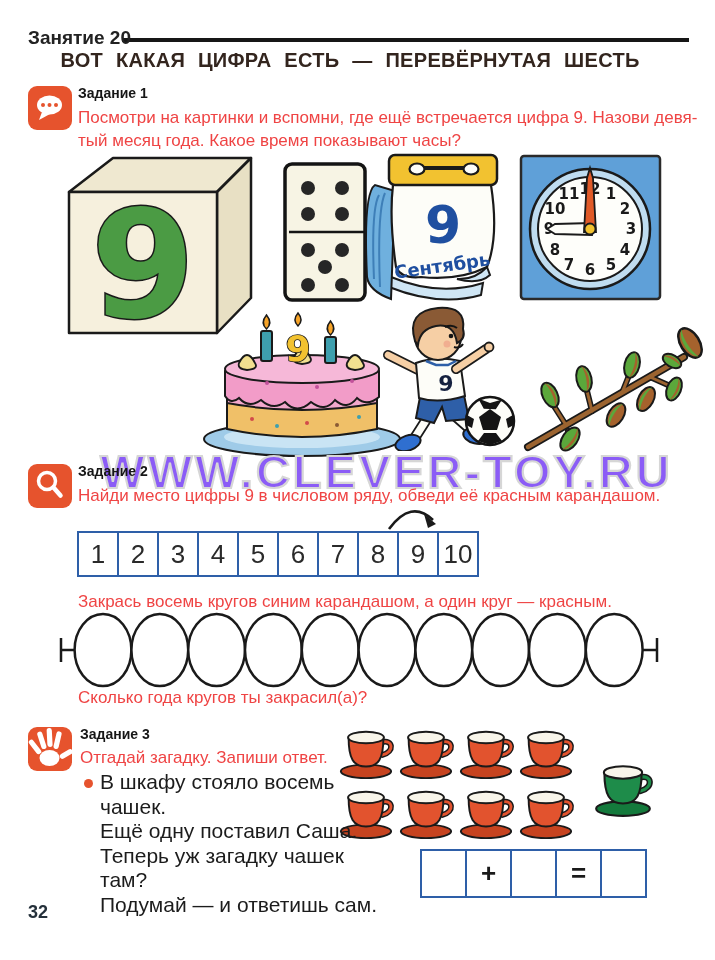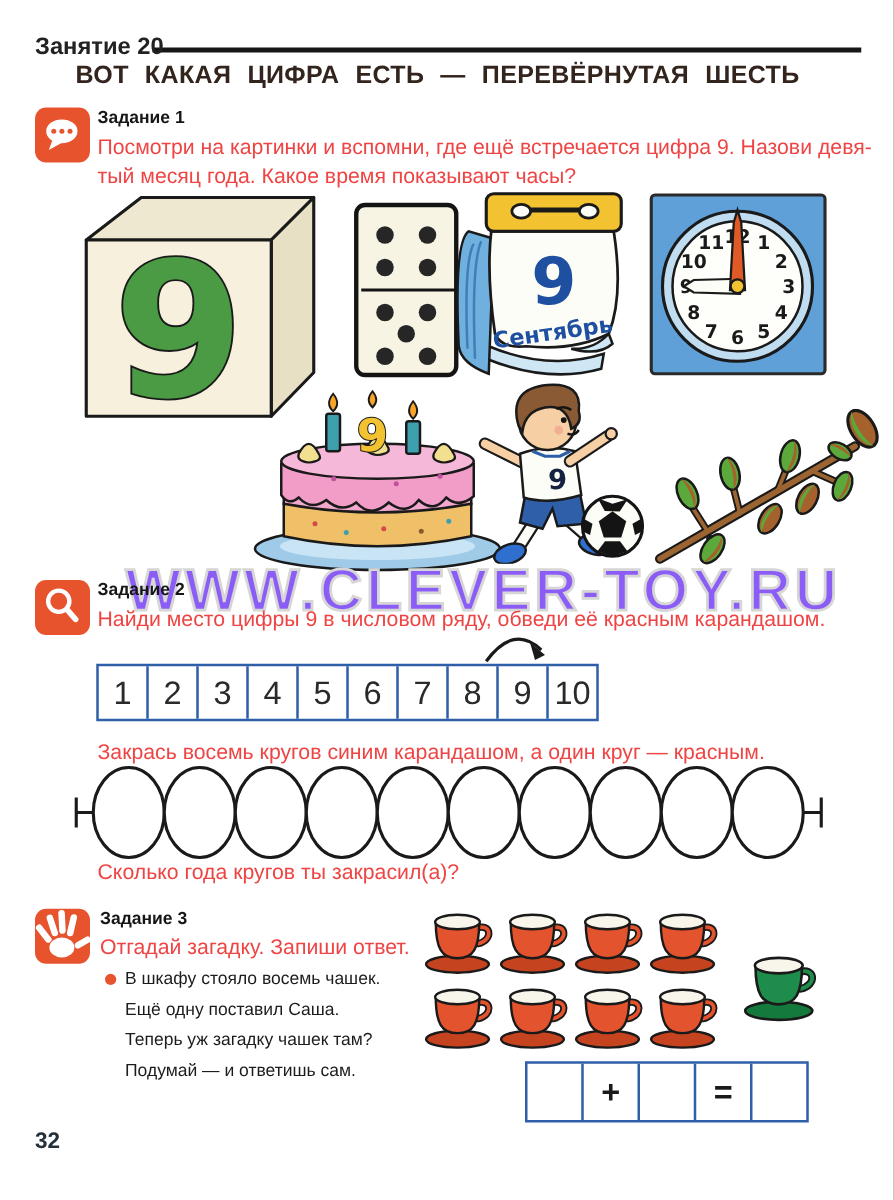--- a/index.html
+++ b/index.html
@@ -45,21 +45,21 @@
     font-size:26px;color:#2a2a2a;border-left:2px solid #2E5FA8;}
   .number-cell:first-child{border-left:none;}
   .circles-instruction{left:78px;top:591px;width:620px;}
   .circles-svg{left:58px;top:611px;z-index:2;}
   .circles-question{left:78px;top:687px;width:620px;}
   
   .t3-icon{left:28px;top:727px;}
   .t3-label{left:80px;top:726px;}
   .t3-intro{left:80px;top:747px;width:300px;}
   .bullet{left:84px;top:779px;width:9px;height:9px;border-radius:50%;background:#E6532D;}
-  .riddle{left:100px;top:770px;width:290px;font-size:14px;line-height:24.5px;color:#1c1c1c;}
+  .riddle{left:100px;top:770px;width:290px;font-size:21px;line-height:24.5px;color:#1c1c1c;}
   .cups-grid{left:337px;top:725px;display:grid;grid-template-columns:repeat(4,60px);
     grid-auto-rows:60px;z-index:0;}
   .green-cup-wrap{left:592px;top:760px;}
   .cup-red{--cup:#E2532E;--saucer:#C6431F;}
   .cup-green{--cup:#1E8C4A;--saucer:#147A3C;}
   .equation{left:420px;top:849px;display:flex;border:2px solid #2E5FA8;background:#fff;z-index:2;}
   .eq-cell{width:43px;height:45px;display:flex;align-items:center;justify-content:center;
     font-size:26px;font-weight:bold;color:#1a1a1a;border-left:2px solid #2E5FA8;}
   .eq-cell:first-child{border-left:none;}
   .page-number{left:28px;top:902px;font-size:18px;font-weight:bold;color:#24303a;}

